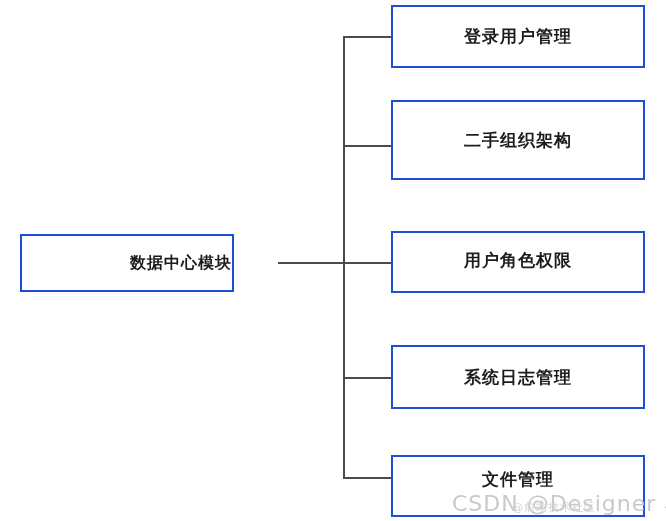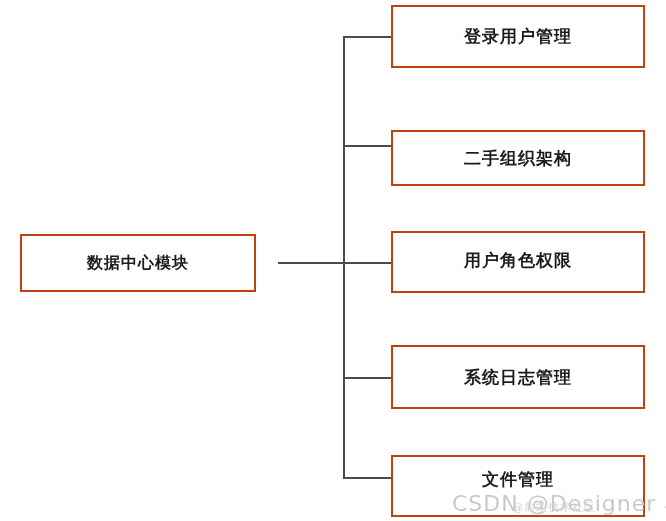--- a/index.html
+++ b/index.html
@@ -14,21 +14,21 @@
     position: relative;
     width: 666px;
     height: 521px;
     background: #ffffff;
     overflow: hidden;
   }
   .node {
     position: absolute;
     box-sizing: border-box;
     background: #ffffff;
-    border: 2px solid #c2410c;
+    border: 2px solid #1d4ed8;
     display: flex;
     align-items: center;
     justify-content: center;
   }
   .node-label {
     font-size: 17px;
     font-weight: bold;
     color: #1c1c1c;
     letter-spacing: 1px;
     line-height: 1.2;
@@ -63,37 +63,37 @@
     font-size: 11px;
     color: #d2d2d2;
     letter-spacing: 1px;
   }
 </style>
 </head>
 <body>
 
 <div id="canvas">
 
-  <div class="node root-node" style="left:20px; top:234px; width:236px; height:58px;">
+  <div class="node root-node" style="left:20px; top:234px; width:214px; height:58px;justify-content:flex-end;">
     <span class="node-label">数据中心模块</span>
   </div>
 
   <div class="connector connector-h" style="left:278px; top:262px; width:67px;"></div>
 
   <div class="connector connector-v" style="left:343px; top:36px; height:442px;"></div>
 
   <div class="connector connector-h" style="left:343px; top:36px; width:49px;"></div>
 
   <div class="node" style="left:391px; top:5px; width:254px; height:63px;">
     <span class="node-label">登录用户管理</span>
   </div>
 
   <div class="connector connector-h" style="left:343px; top:145px; width:49px;"></div>
 
-  <div class="node" style="left:391px; top:130px; width:254px; height:56px;">
+  <div class="node" style="left:391px; top:100px; width:254px; height:80px;">
     <span class="node-label">二手组织架构</span>
   </div>
 
   <div class="connector connector-h" style="left:343px; top:262px; width:49px;"></div>
 
   <div class="node" style="left:391px; top:231px; width:254px; height:62px;font-family:Liberation Mono, monospace;">
     <span class="node-label">用户角色权限</span>
   </div>
 
   <div class="connector connector-h" style="left:343px; top:377px; width:49px;"></div>

